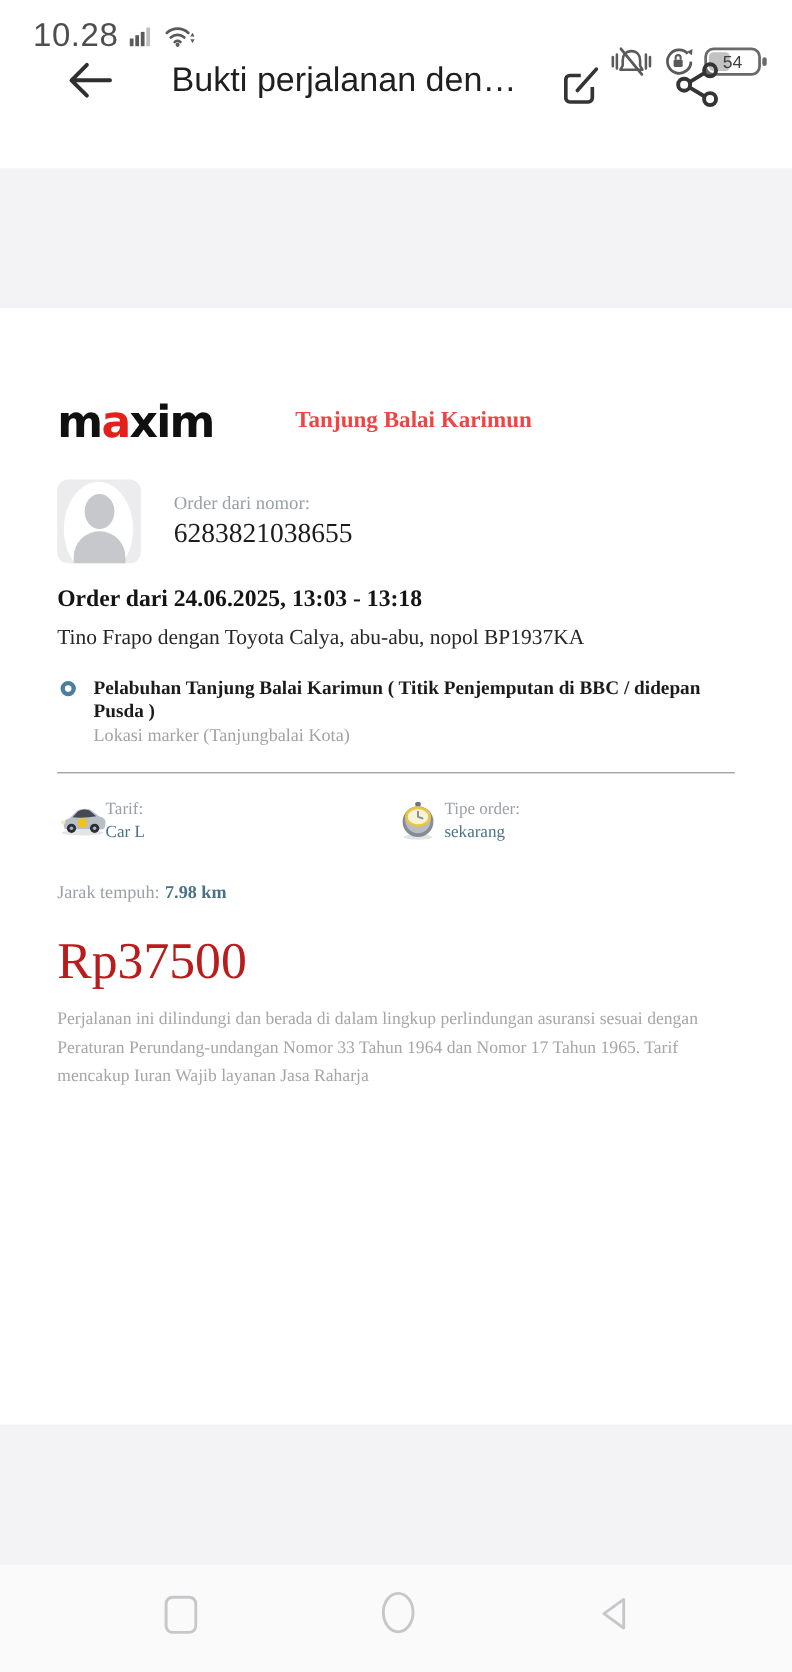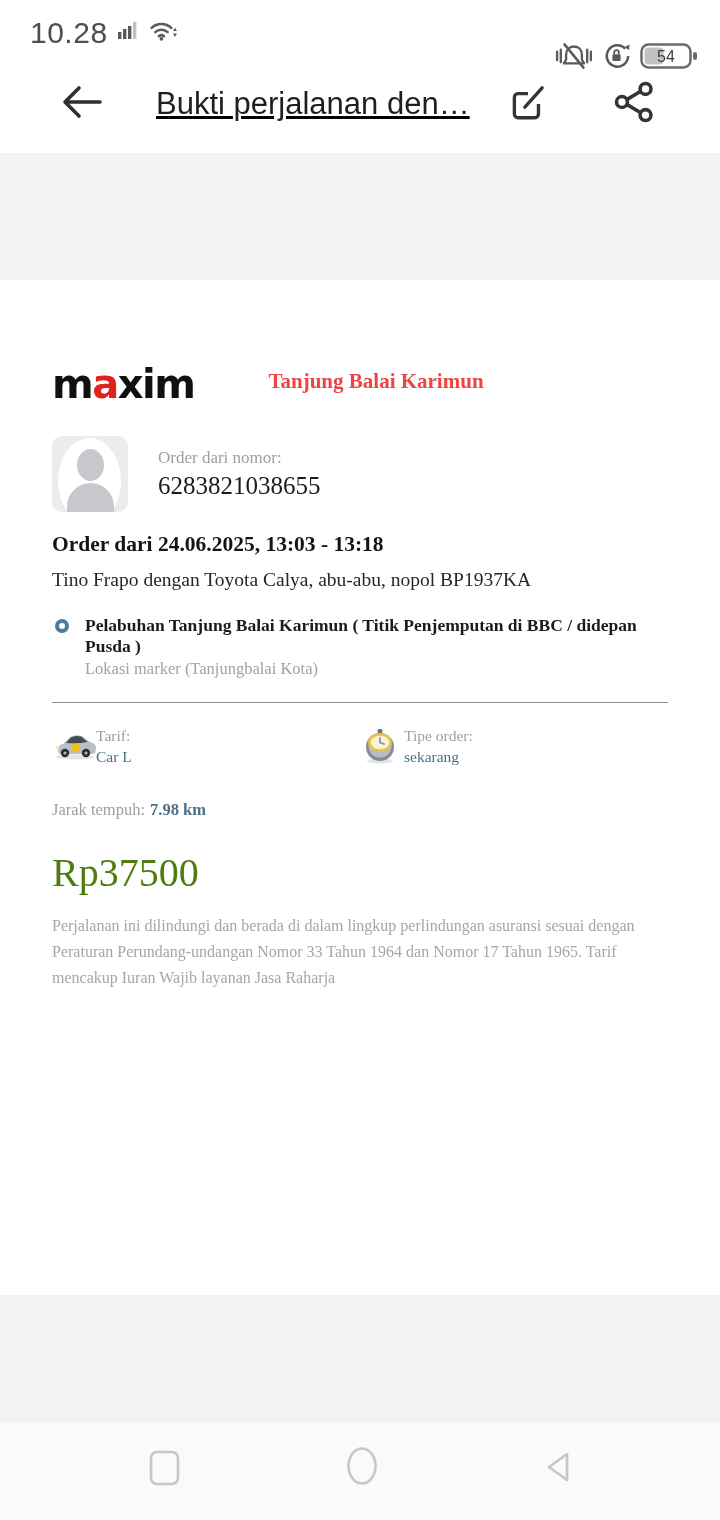--- a/index.html
+++ b/index.html
@@ -2,28 +2,28 @@
 <html><head>
 <meta charset="utf-8">
 <style>
   html,body{margin:0;padding:0;background:#fff;}
   .screen{width:720px;height:1520px;position:relative;background:#fff;overflow:hidden;
           font-family:"Liberation Sans","DejaVu Sans",sans-serif;}
 
   
   .status-bar{height:55px;display:flex;justify-content:space-between;align-items:center;
               padding:10px 22px 0 30px;box-sizing:border-box;background:#fff;}
-  .sb-left{display:flex;align-items:flex-start;gap:9px;}
+  .sb-left{display:flex;align-items:center;gap:9px;}
   .sb-time{font-size:30px;color:#4e4e4e;font-weight:500;letter-spacing:.5px;line-height:30px;}
   .sb-right{display:flex;align-items:center;gap:9px;margin-top:46px;}
   .sb-icon{display:inline-flex;}
 
   
-  .app-bar{height:98px;display:flex;align-items:center;background:#fff;
-           padding:0 64px 0 58px;box-sizing:border-box;text-decoration:underline;}
+  .app-bar{height:98px;display:flex;align-items:flex-start;background:#fff;
+           padding:0 64px 0 58px;box-sizing:border-box;}
   .back-btn{display:inline-flex;flex:none;cursor:pointer;}
   .app-title{flex:1;margin-left:52px;font-size:31px;color:#1f1f1f;white-space:nowrap;
              overflow:hidden;}
   .edit-btn,.share-btn{display:inline-flex;flex:none;cursor:pointer;}
   .edit-btn{margin-right:62px;}
 
   
   .band{background:#f3f3f5;}
   .band-top{height:127px;}
   .band-bottom{height:128px;}
@@ -68,21 +68,21 @@
   .info-row{margin-top:23px;display:flex;}
   .info-col{width:316px;display:flex;align-items:flex-start;}
   .info-icon{width:46px;flex:none;margin-top:2px;}
   .info-text{margin-left:-2px;padding-top:1px;}
   .info-label{font-size:15.5px;color:#9aa0a6;}
   .info-value{font-size:15.5px;color:#4a7186;margin-top:3px;}
 
   .distance-line{margin-top:30px;font-size:16.5px;color:#9aa0a6;}
   .distance-line .val{color:#4a7186;margin-left:5px;font-weight:bold;}
 
-  .price{margin-top:30px;font-size:40px;color:#4d7c0f;line-height:46px;}
+  .price{margin-top:30px;font-size:47px;color:#b91c1c;line-height:46px;}
   .pay-method{margin-top:30px;font-size:15.5px;color:#a6a6a6;}
   .disclaimer{margin-top:17px;font-size:16px;color:#a6a6a6;line-height:26px;max-width:620px;}
 
   
   .nav-bar{height:97px;background:#fafafa;position:relative;}
   .nav-btn{position:absolute;display:inline-flex;cursor:pointer;}
   .nav-recents{left:147px;top:25px;}
   .nav-home{left:344px;top:21px;}
   .nav-back{left:540px;top:24px;}
 </style>

